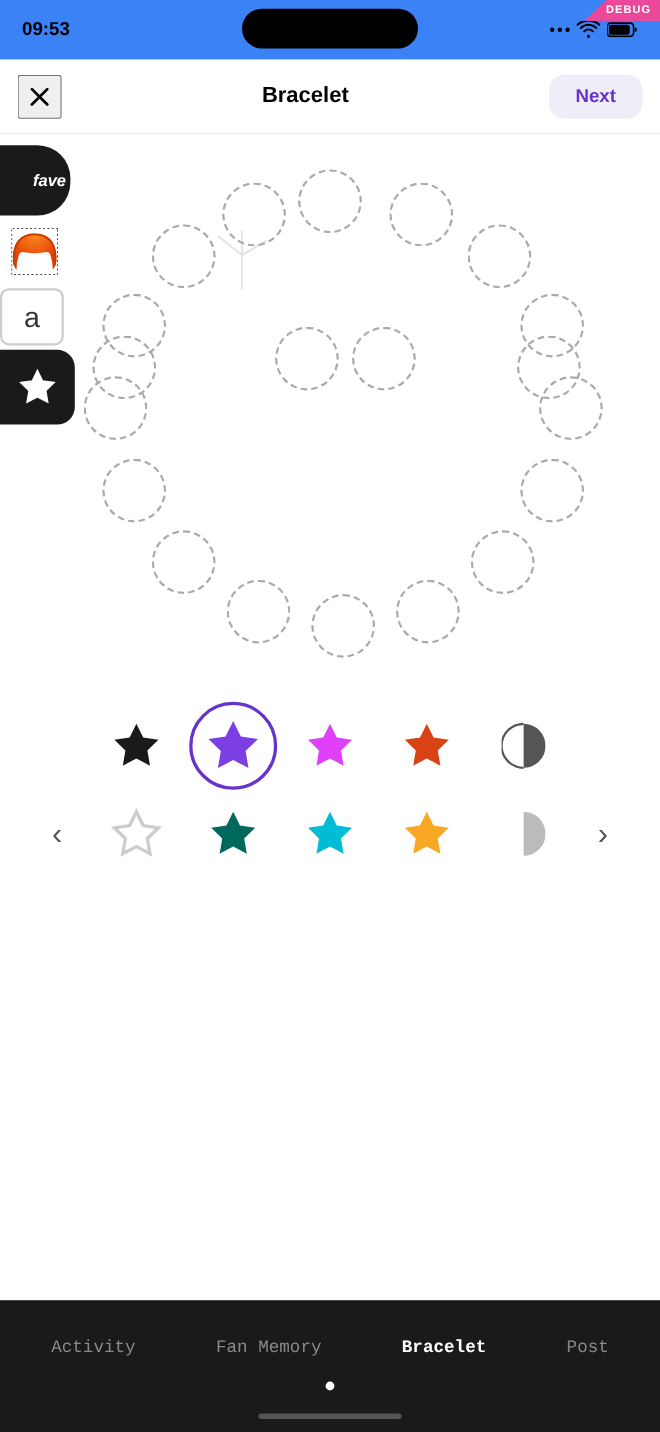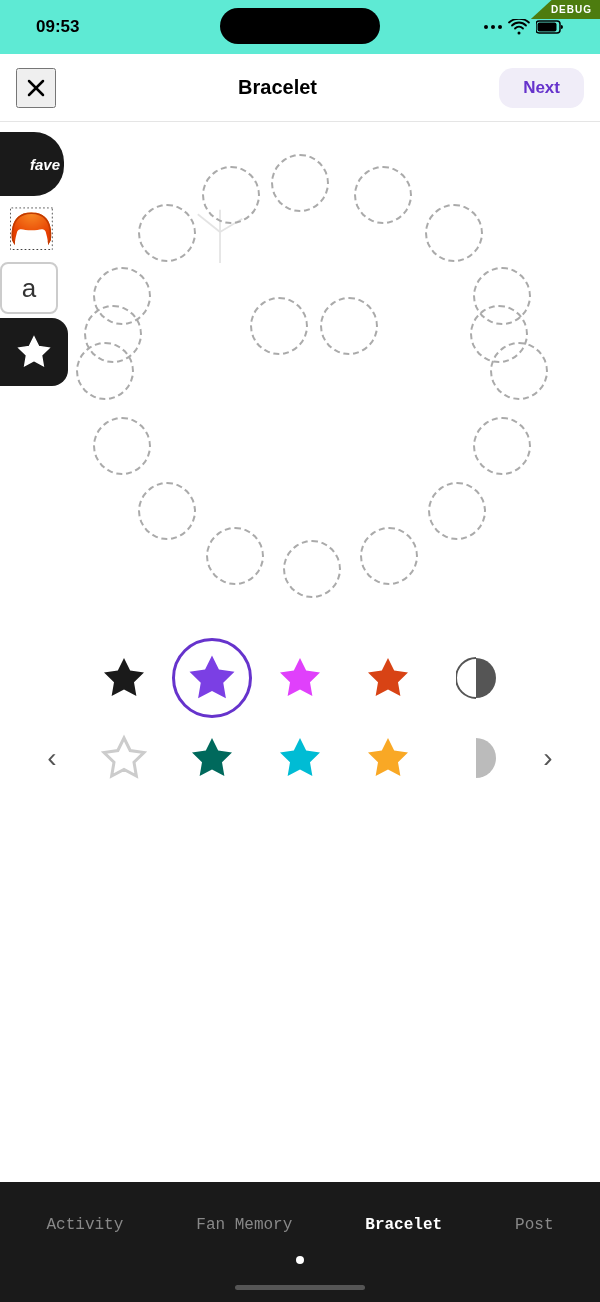--- a/index.html
+++ b/index.html
@@ -9,25 +9,25 @@
       height: 1302px;
       background: #ffffff;
       font-family: -apple-system, BlinkMacSystemFont, 'Helvetica Neue', sans-serif;
       overflow: hidden;
       position: relative;
     }
 
     
     .status-bar {
       height: 54px;
-      background: #5eead4;
+      background: #3b82f6;
       display: flex;
       align-items: center;
       justify-content: space-between;
-      padding: 0 36px;
+      padding: 0 20px;
       position: relative;
     }
     .status-time {
       font-size: 17px;
       font-weight: 600;
       color: #000;
     }
     .status-notch {
       width: 160px;
       height: 36px;
@@ -46,21 +46,21 @@
     .status-dots {
       display: flex; gap: 3px; align-items: center;
     }
     .status-dot { width: 4px; height: 4px; background: #000; border-radius: 50%; }
 
     
     .debug-badge {
       position: absolute;
       top: 0;
       right: 0;
-      background: #4d7c0f;
+      background: #ec4899;
       color: #fff;
       font-size: 10px;
       font-weight: 700;
       padding: 4px 8px;
       transform: rotate(0deg);
       z-index: 100;
       clip-path: polygon(30% 0%, 100% 0%, 100% 100%, 0% 100%);
       padding-left: 20px;
       letter-spacing: 1px;
     }

